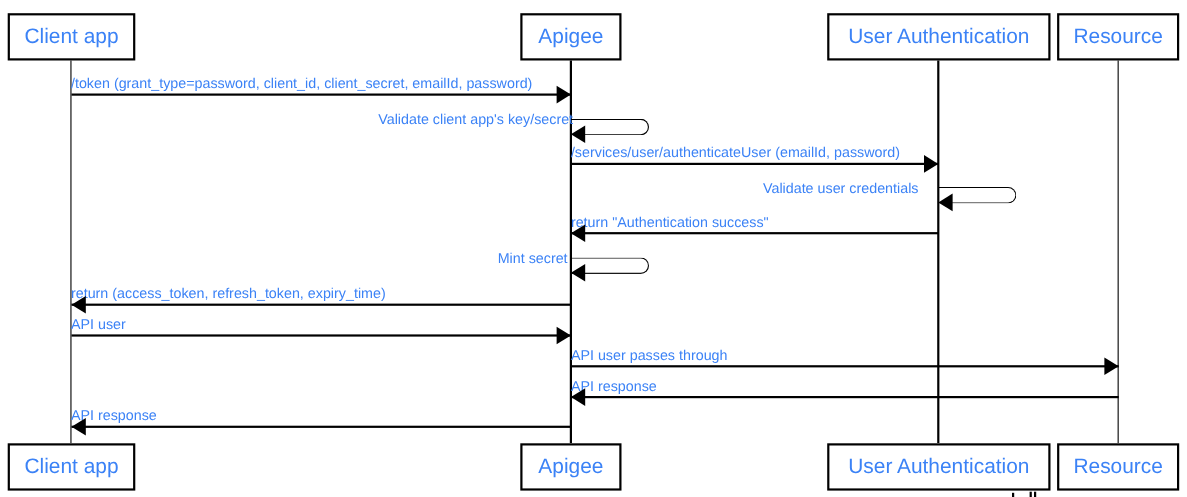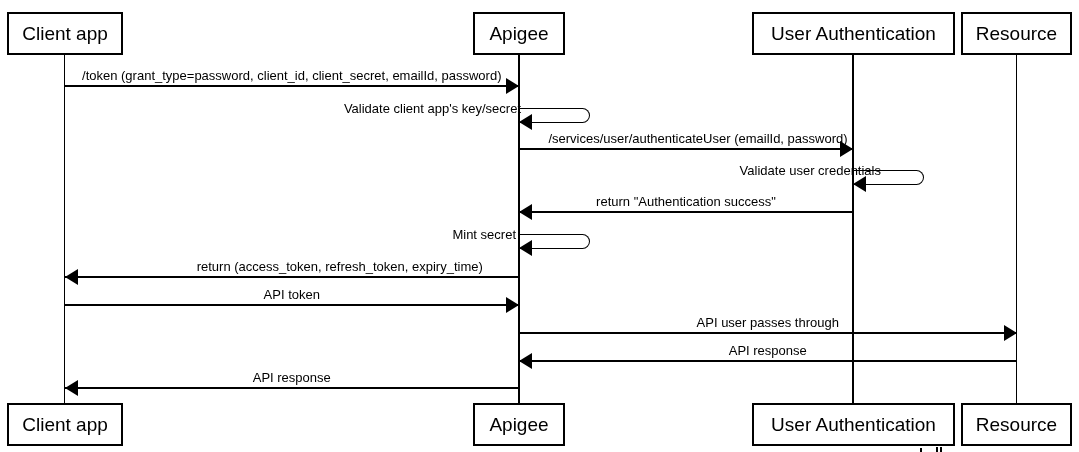--- a/index.html
+++ b/index.html
@@ -7,21 +7,21 @@
     margin: 0;
     padding: 0;
     background: #ffffff;
   }
   .canvas {
     position: relative;
     width: 1079px;
     height: 452px;
     background: #ffffff;
     font-family: "Liberation Sans", sans-serif;
-    color: #000000;
+    color: #3b82f6;
     overflow: hidden;
   }
   .pbox {
     position: absolute;
     height: 43px;
     box-sizing: border-box;
     border: 2px solid #000000;
     background: #ffffff;
     display: flex;
     align-items: center;
@@ -39,21 +39,21 @@
   .msg-line {
     position: absolute;
     height: 1.5px;
     background: #000000;
   }
   .msg-label {
     position: absolute;
     height: 15px;
     line-height: 15px;
     font-size: 13px;
-    text-align: center;
+    text-align: left;
     white-space: nowrap;
   }
   .loop-label {
     text-align: right;
   }
   .arrow-r {
     position: absolute;
     width: 0;
     height: 0;
     border-top: 8px solid transparent;
@@ -112,51 +112,51 @@
     <div class="arrow-r" style="left:506px; top:78px;"></div>
   </div>
 
   <div>
     <div class="msg-label loop-label" style="left:171px; top:101px; width:350px;">Validate client app's key/secret</div>
     <div class="self-loop" style="left:519px; top:108px;"></div>
     <div class="arrow-l" style="left:519px; top:114px;"></div>
   </div>
 
   <div>
-    <div class="msg-label" style="left:519px; top:131px; width:334px;margin-left:12px;">/services/user/authenticateUser (emailId, password)</div>
+    <div class="msg-label" style="left:519px; top:131px; width:334px;">/services/user/authenticateUser (emailId, password)</div>
     <div class="msg-line" style="left:519px; top:148px; width:334px;"></div>
     <div class="arrow-r" style="left:840px; top:141px;"></div>
   </div>
 
   <div>
-    <div class="msg-label loop-label" style="left:581px; top:163px; width:300px;">Validate user credentials</div>
+    <div class="msg-label loop-label" style="left:535px; top:163px; width:300px;">Validate user credentials</div>
     <div class="self-loop" style="left:853px; top:170px;"></div>
     <div class="arrow-l" style="left:853px; top:176px;"></div>
   </div>
 
   <div>
     <div class="msg-label" style="left:519px; top:194px; width:334px;">return "Authentication success"</div>
     <div class="msg-line" style="left:519px; top:211px; width:334px;"></div>
     <div class="arrow-l" style="left:519px; top:204px;"></div>
   </div>
 
   <div>
     <div class="msg-label loop-label" style="left:216px; top:227px; width:300px;">Mint secret</div>
     <div class="self-loop" style="left:519px; top:234px;"></div>
     <div class="arrow-l" style="left:519px; top:240px;"></div>
   </div>
 
   <div>
-    <div class="msg-label" style="left:64.5px; top:259px; width:454.5px;padding-left:48px;">return (access_token, refresh_token, expiry_time)</div>
+    <div class="msg-label" style="left:64.5px; top:259px; width:454.5px;">return (access_token, refresh_token, expiry_time)</div>
     <div class="msg-line" style="left:64.5px; top:276px; width:454.5px;"></div>
     <div class="arrow-l" style="left:64.5px; top:269px;"></div>
   </div>
 
   <div>
-    <div class="msg-label" style="left:64.5px; top:287px; width:454.5px;">API token</div>
+    <div class="msg-label" style="left:64.5px; top:287px; width:454.5px;">API user</div>
     <div class="msg-line" style="left:64.5px; top:304px; width:454.5px;"></div>
     <div class="arrow-r" style="left:506px; top:297px;"></div>
   </div>
 
   <div>
     <div class="msg-label" style="left:519px; top:315px; width:497.5px;">API user passes through</div>
     <div class="msg-line" style="left:519px; top:332px; width:497.5px;"></div>
     <div class="arrow-r" style="left:1003.5px; top:325px;"></div>
   </div>
 

